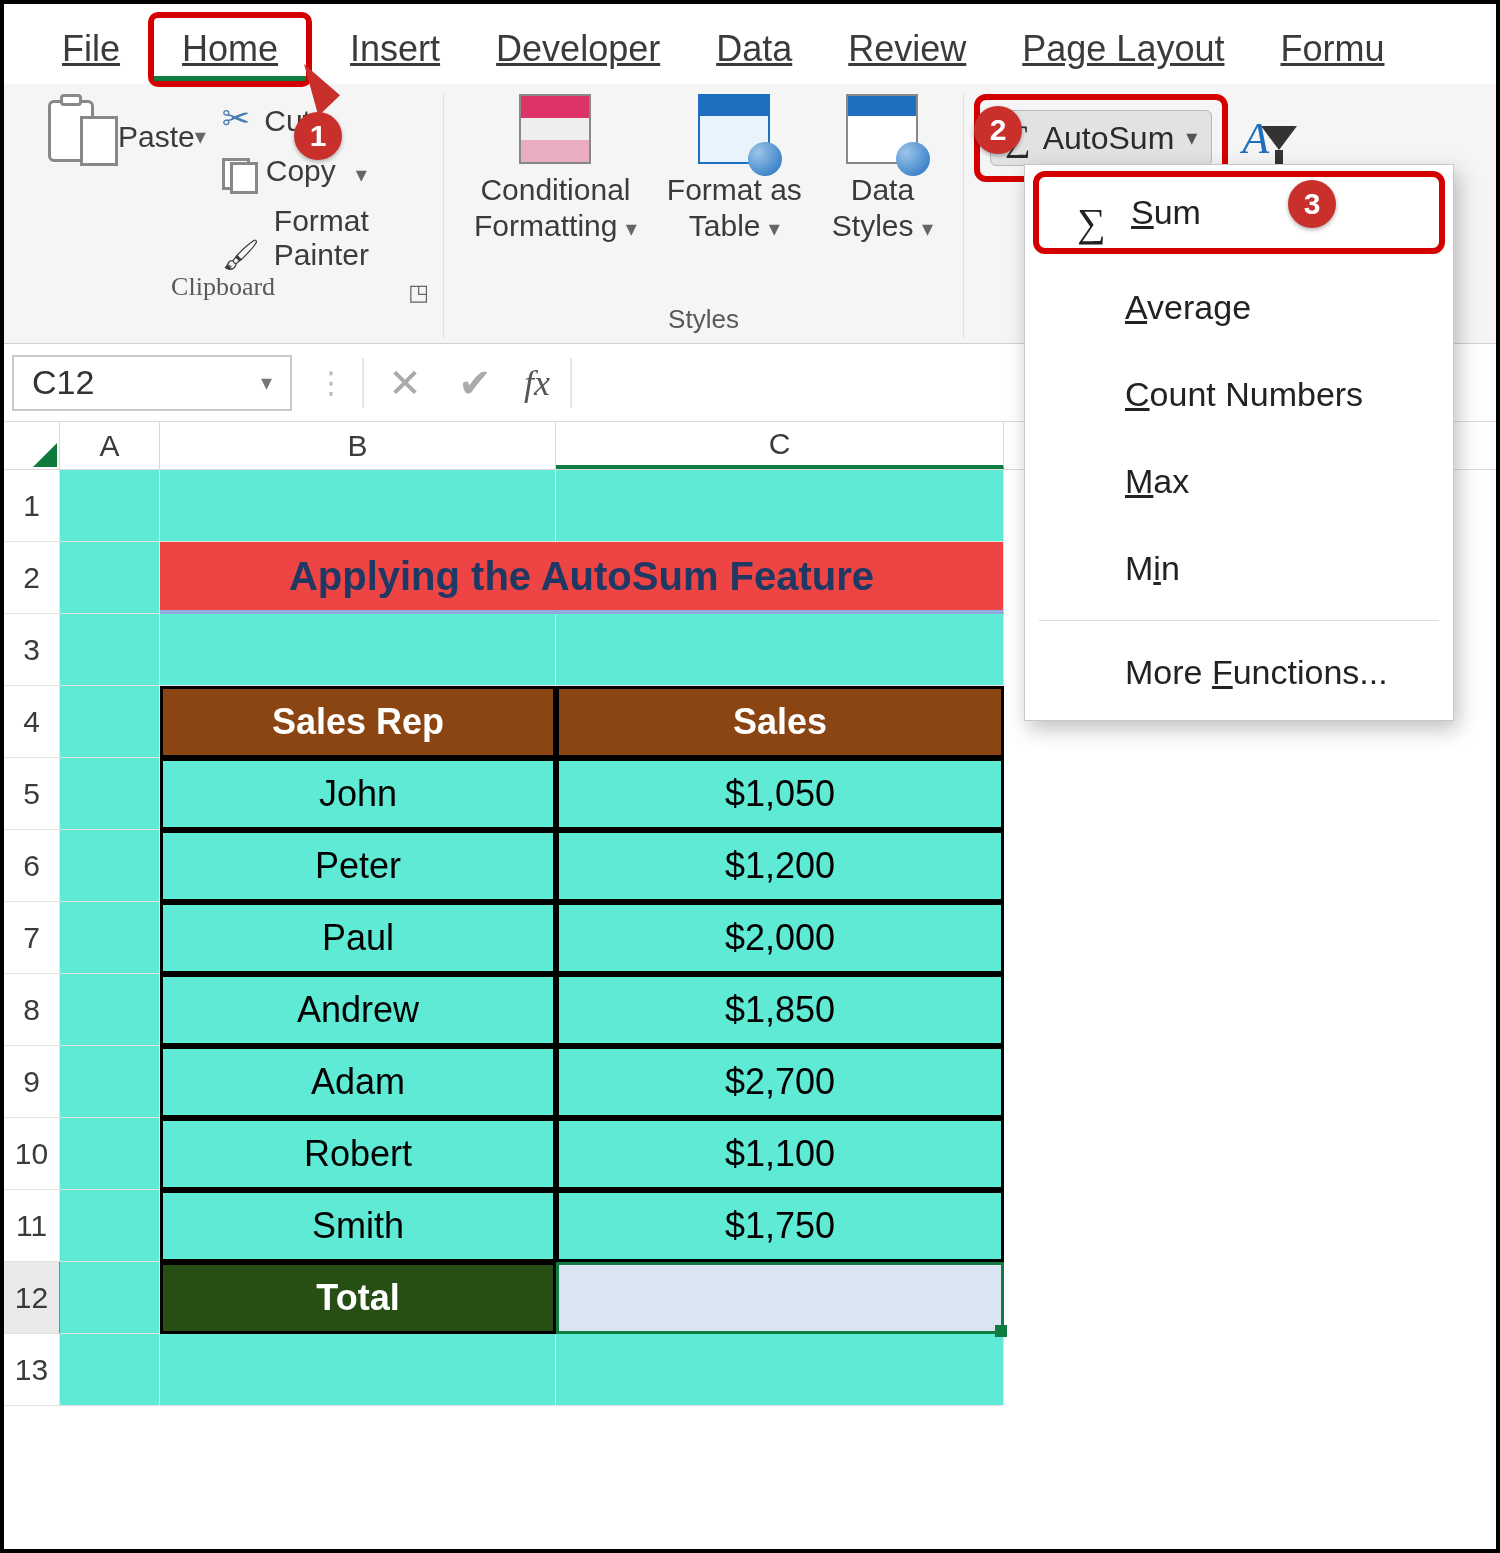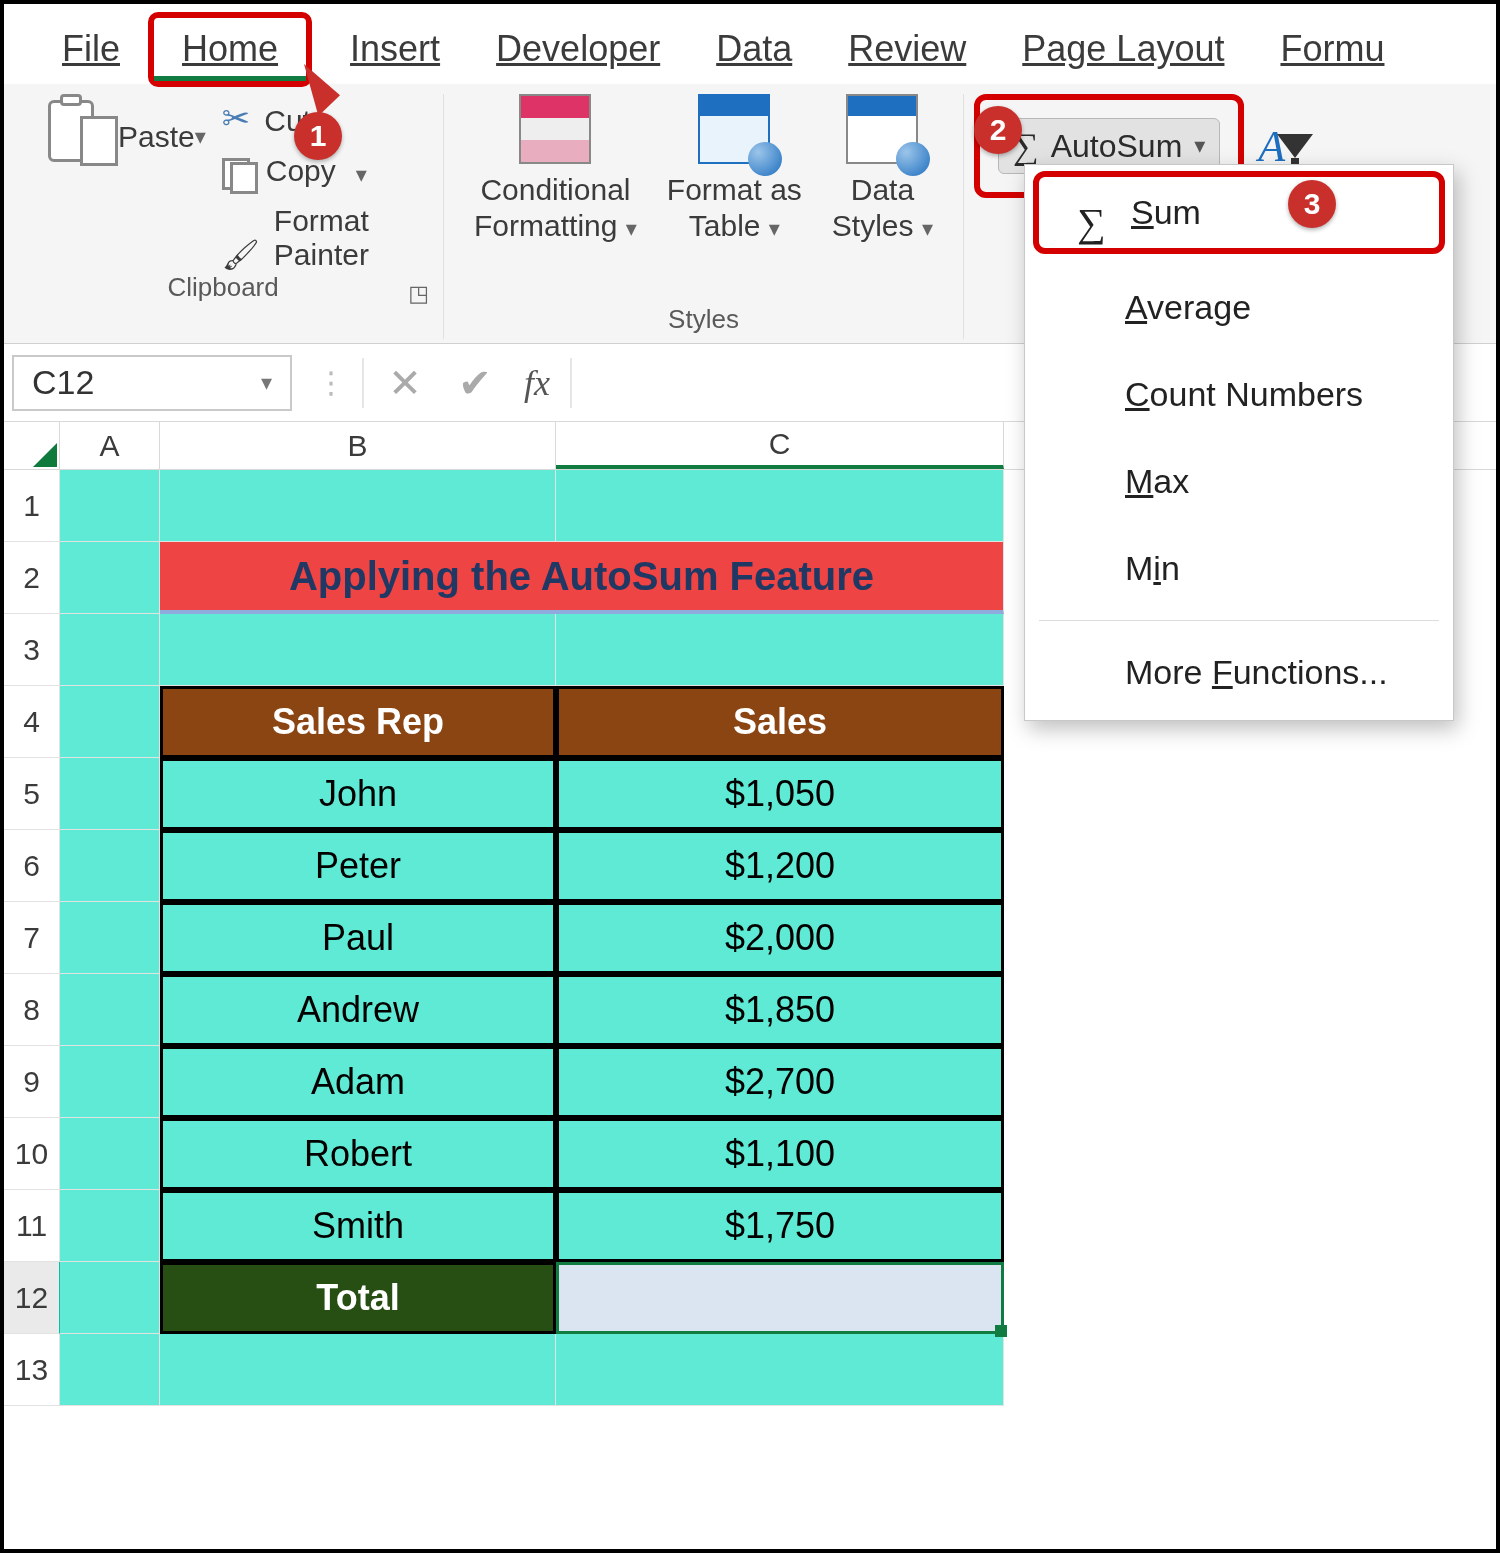--- a/index.html
+++ b/index.html
@@ -110,21 +110,21 @@
   .ft-icon::after  { content:""; position:absolute; right:-14px; bottom:-14px; width:34px; height:34px; background:radial-gradient(circle at 30% 30%, #9cc5ea, #1e6fbf); border-radius:50%;}
   .cs-icon { border:2px solid #888; background:linear-gradient(#fff,#fff);}
   .cs-icon::before { content:""; position:absolute; left:0; top:0; right:0; height:20px; background:#1e6fbf;}
   .cs-icon::after  { content:""; position:absolute; right:-14px; bottom:-14px; width:34px; height:34px; background:radial-gradient(circle at 30% 30%, #9cc5ea, #1e6fbf); border-radius:50%;}
 
   
   .editing-group { padding-left: 10px;}
   .autosum-wrap {
     border: 6px solid #d40000;
     border-radius: 12px;
-    padding: 18px;
+    padding: 10px;
     display:inline-flex;
     align-items:flex-end;
   }
   .autosum-btn {
     display:flex; align-items:center; gap:12px;
     background:#e2e2e2;
     border:1px solid #b8b8b8;
     padding:6px 14px;
     font-size:32px;
     color:#2b2b2b;
@@ -342,21 +342,21 @@
           <span>Copy</span>
           <span class="dd">▾</span>
         </div>
         <div class="clip-item">
           <span class="icon-brush"></span>
           <span>Format Painter</span>
         </div>
       </div>
     </div>
     <div style="display:flex; width:100%; align-items:center;">
-      <div class="group-title" style="flex:1; text-align:center;">Clipboard</div>
+      <div class="group-title" style="flex:1; text-align:center;font-family:Liberation Serif, serif;">Clipboard</div>
       <div class="dlg-launcher">◳</div>
     </div>
   </div>
 
   <div class="ribbon-group" style="width:520px;">
     <div class="styles-row">
       <div class="style-btn">
         <div class="style-icon cf-icon"></div>
         <span>Conditional</span>
         <span><span>Formatting</span> <span class="dd">▾</span></span>

